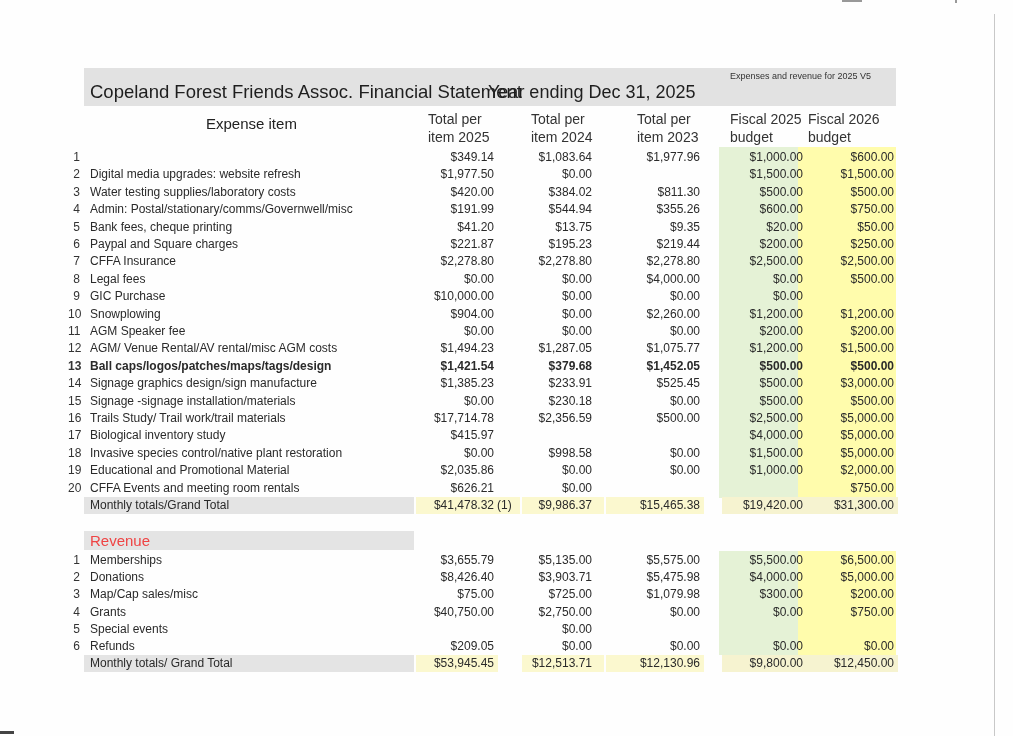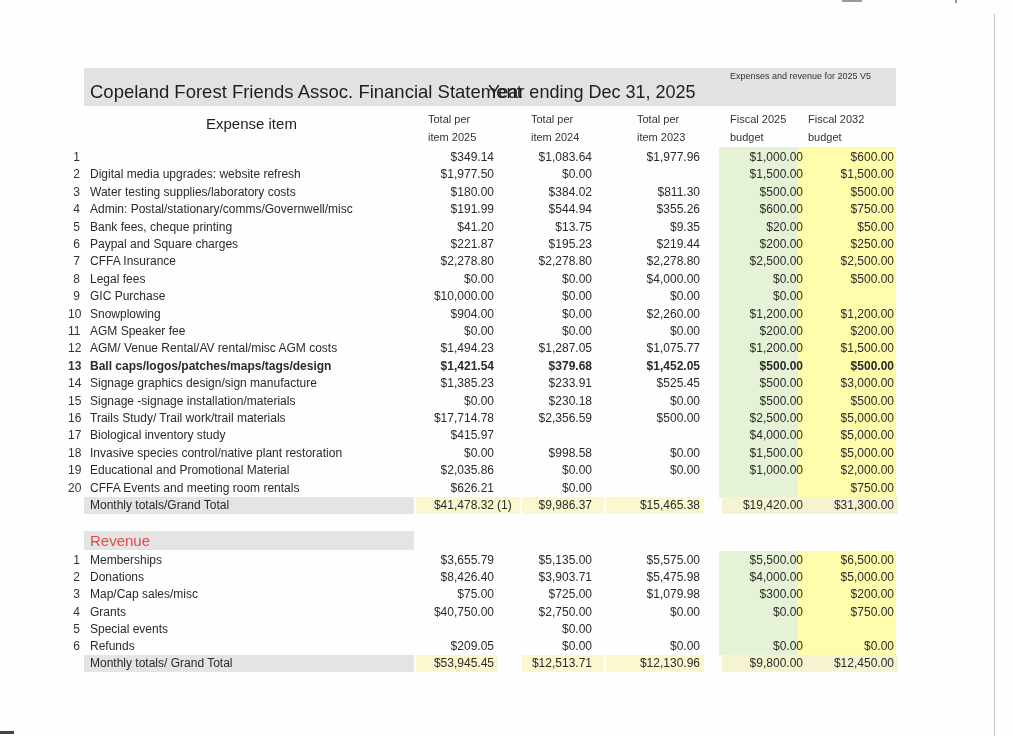--- a/index.html
+++ b/index.html
@@ -8,21 +8,21 @@
   .rightedge { position:absolute; left:994px; top:14px; width:1px; height:722px; background:#c8c8c8; }
   .topmark1 { position:absolute; left:842px; top:0; width:20px; height:2px; background:#999; }
   .topmark2 { position:absolute; left:955px; top:0; width:2px; height:3px; background:#999; }
   .botmark { position:absolute; left:0; top:731px; width:14px; height:3px; background:#444; }
 
   .titlebar { position:absolute; left:84px; top:68px; width:812px; height:38px; background:#e2e2e2; }
   .title { position:absolute; left:90px; top:81px; font-size:18.5px; color:#1e1e1e; white-space:nowrap; }
   .subtitle { position:absolute; left:488px; top:82px; font-size:18px; color:#1e1e1e; white-space:nowrap; }
   .version { position:absolute; left:730px; top:71px; font-size:9px; color:#333; white-space:nowrap; }
 
-  .hdr { position:absolute; font-size:11px; color:#333; line-height:18px; }
+  .hdr { position:absolute; font-size:14px; color:#333; line-height:18px; }
   .hdr-expense { position:absolute; left:206px; top:115px; font-size:15px; color:#222; }
 
   .greencol { position:absolute; left:719px; width:79px; background:#e5f2d6; }
   .yellowcol { position:absolute; left:798px; width:98px; background:#fffcac; }
 
   .row { position:absolute; left:0; width:1013px; height:17.4px; font-size:12px; line-height:17.4px; }
   .num { position:absolute; left:68px; width:12px; text-align:right; color:#333; }
   .lbl { position:absolute; left:90px; white-space:nowrap; color:#2a2a2a; }
   .c { position:absolute; text-align:right; white-space:nowrap; color:#2a2a2a; }
   .c1 { left:400px; width:94px; }
@@ -69,21 +69,21 @@
 </div>
 <div class="hdr" style="left:637px;top:110px;">
   <div>Total per</div>
   <div>item 2023</div>
 </div>
 <div class="hdr" style="left:730px;top:110px;">
   <div>Fiscal 2025</div>
   <div>budget</div>
 </div>
 <div class="hdr" style="left:808px;top:110px;">
-  <div>Fiscal 2032</div>
+  <div>Fiscal 2026</div>
   <div>budget</div>
 </div>
 
 <div id="expense-rows">
     <div class="row" style="top: 149px;">
       <span class="num">1</span>
       <span class="c c1">$349.14</span>
       <span class="c c2">$1,083.64</span>
       <span class="c c3">$1,977.96</span>
       <span class="c c4">$1,000.00</span>
@@ -94,21 +94,21 @@
       <span class="lbl">Digital media upgrades: website refresh</span>
       <span class="c c1">$1,977.50</span>
       <span class="c c2">$0.00</span>
       <span class="c c3"></span>
       <span class="c c4">$1,500.00</span>
       <span class="c c5">$1,500.00</span>
     </div>
     <div class="row" style="top: 183.8px;">
       <span class="num">3</span>
       <span class="lbl">Water testing supplies/laboratory costs</span>
-      <span class="c c1">$180.00</span>
+      <span class="c c1">$420.00</span>
       <span class="c c2">$384.02</span>
       <span class="c c3">$811.30</span>
       <span class="c c4">$500.00</span>
       <span class="c c5">$500.00</span>
     </div>
     <div class="row" style="top: 201.2px;">
       <span class="num">4</span>
       <span class="lbl">Admin: Postal/stationary/comms/Governwell/misc</span>
       <span class="c c1">$191.99</span>
       <span class="c c2">$544.94</span>

